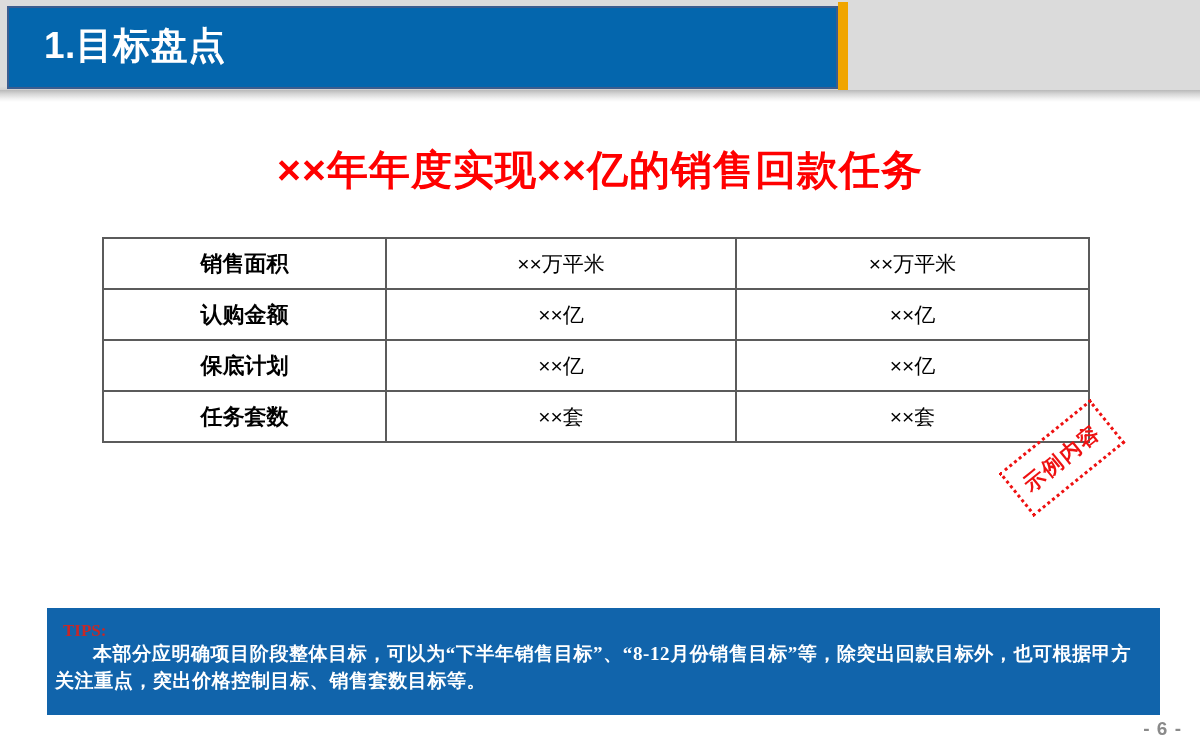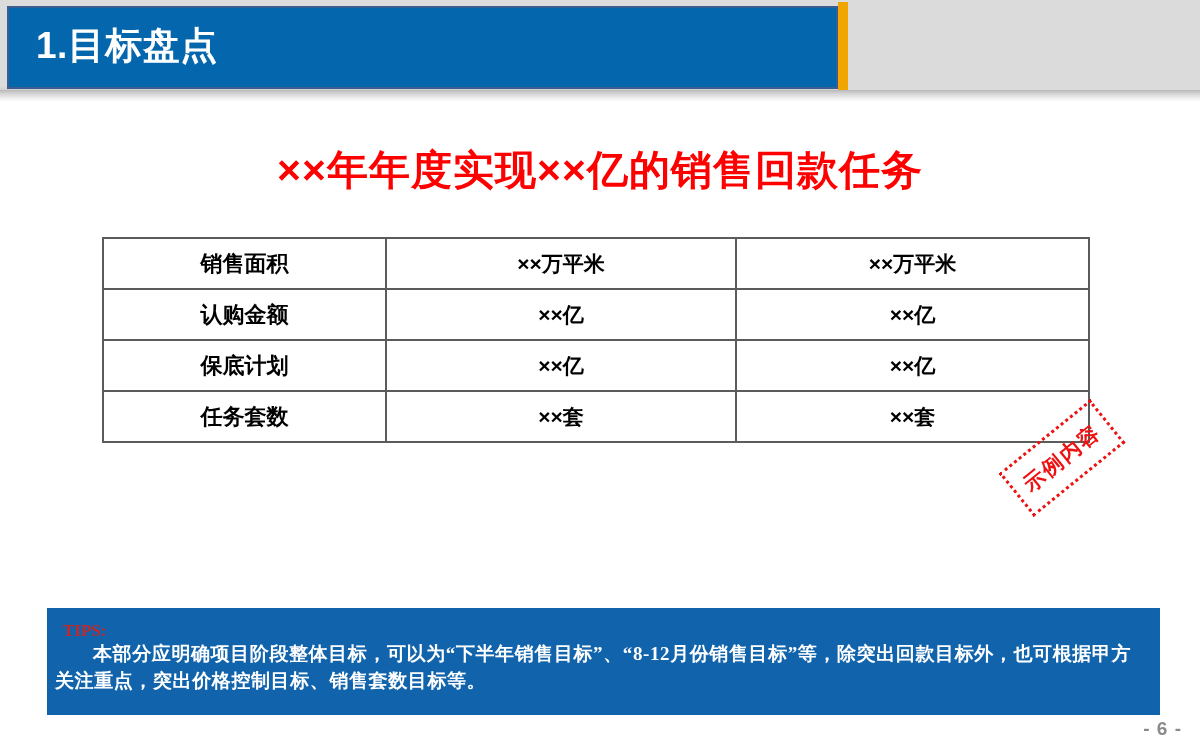--- a/index.html
+++ b/index.html
@@ -61,21 +61,21 @@
   .header-yellow {
     position: absolute;
     left: 838px;
     top: 2px;
     width: 10px;
     height: 88px;
     background: #f0a500;
   }
   .header-title {
     position: absolute;
-    left: 36px;
+    left: 44px;
     top: 22px;
     font-size: 37px;
     font-weight: bold;
     color: #ffffff;
     letter-spacing: 0.5px;
     line-height: 48px;
     white-space: nowrap;
   }
 
   
@@ -121,21 +121,21 @@
   }
   .goal-table .row-label {
     font-weight: bold;
     font-size: 22px;
     margin-left: 12px;
   }
   .goal-table .data-row td {
     height: 47px;
   }
   .goal-table .cell-val {
-    font-weight: bold;
+    font-weight: normal;
     font-size: 21px;
   }
   .col-a { width: 283px; }
   .col-b { width: 350px; }
   .col-c { width: 353px; }
 
   
   .stamp {
     position: absolute;
     left: 1003px;

